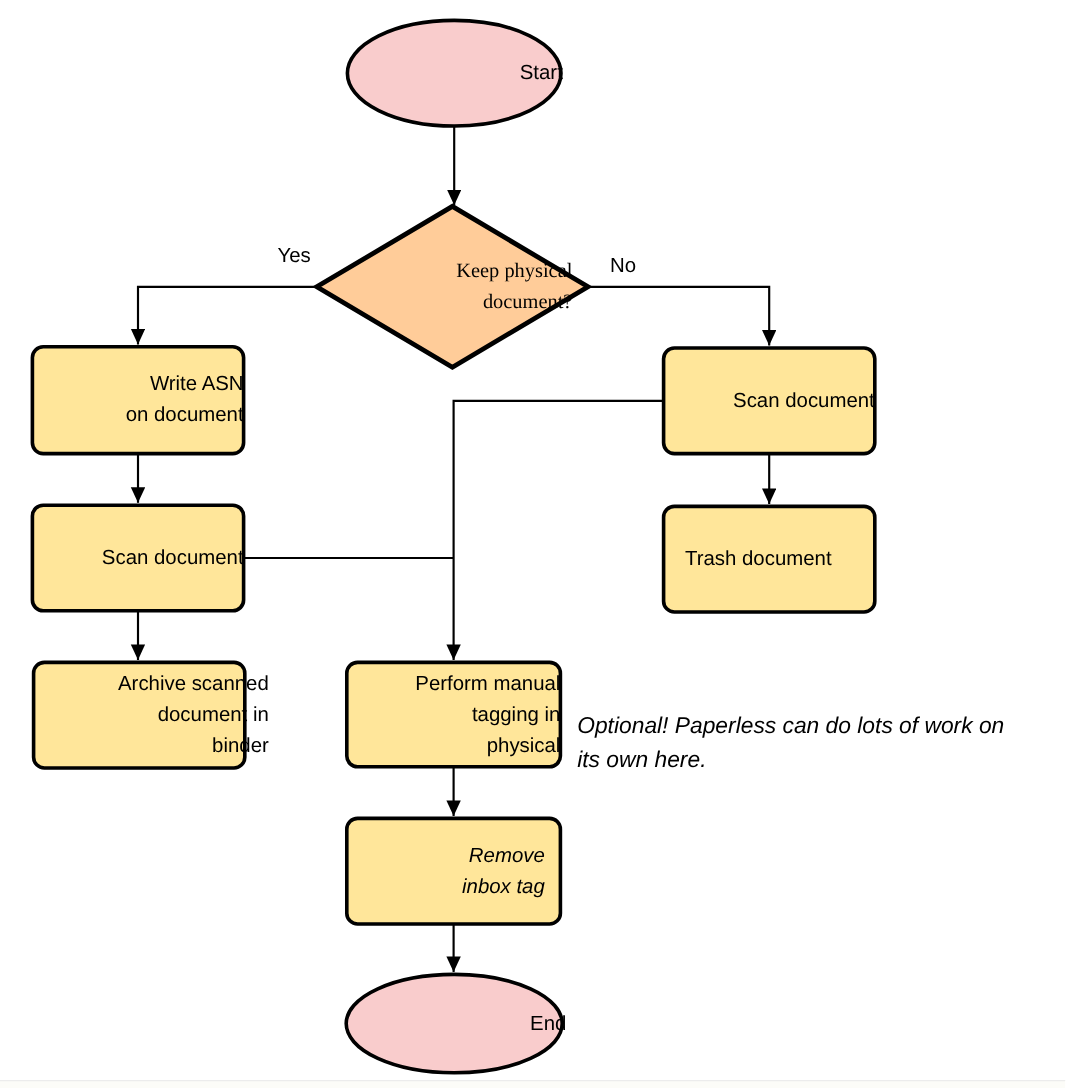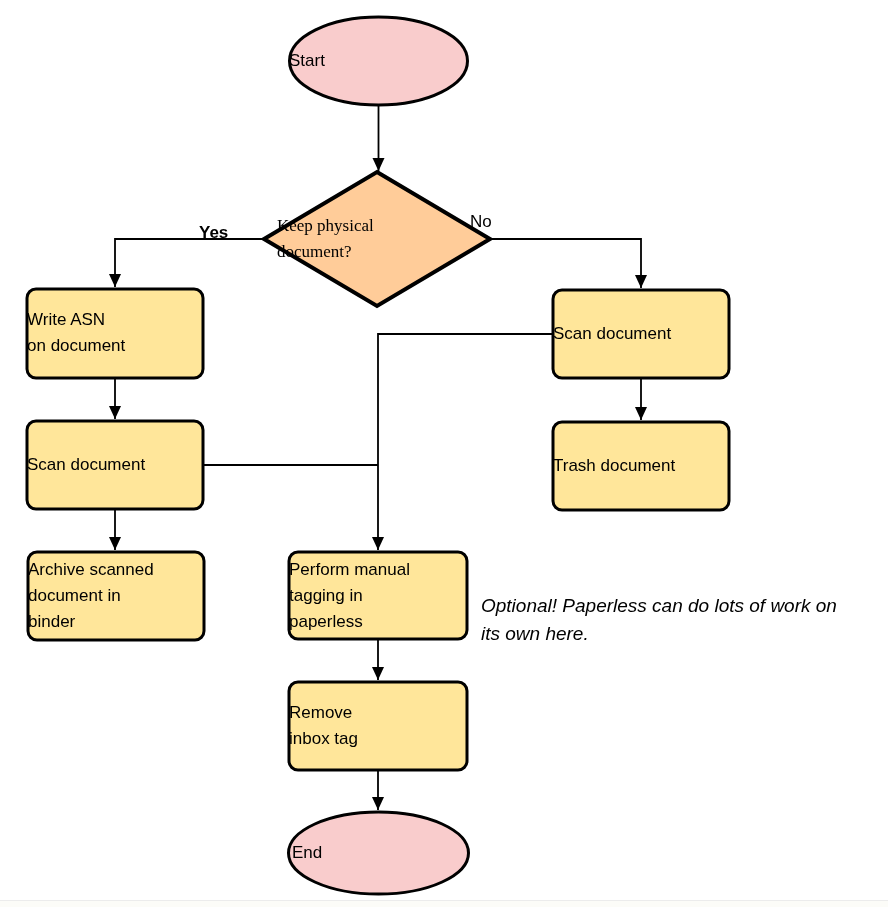--- a/index.html
+++ b/index.html
@@ -19,34 +19,34 @@
     position: absolute;
     left: 0;
     top: 0;
   }
   .label {
     position: absolute;
     font-family: "Liberation Sans", sans-serif;
     font-size: 17px;
     line-height: 26px;
     color: #000000;
-    text-align: left;
+    text-align: right;
     white-space: pre-line;
   }
   #lbl-start   { left: 289px; top: 48px;  width: 180px; }
   #lbl-decision{ left: 277px; top: 213px; width: 200px; font-family: Liberation Serif, serif; }
-  #lbl-yes     { left: 199px; top: 220px; width: 60px; font-weight: bold; }
+  #lbl-yes     { left: 199px; top: 200px; width: 60px; }
   #lbl-no      { left: 470px; top: 209px; width: 60px; }
   #lbl-write-asn { left: 27px;  top: 307px; width: 176px; }
   #lbl-scan-left { left: 27px;  top: 452px; width: 176px; }
   #lbl-archive   { left: 28px;  top: 557px; width: 196px; }
   #lbl-scan-right{ left: 553px; top: 321px; width: 176px; }
   #lbl-trash     { left: 553px; top: 453px; width: 140px; }
   #lbl-tagging   { left: 289px; top: 557px; width: 178px; }
-  #lbl-remove    { left: 289px; top: 700px; width: 165px; }
+  #lbl-remove    { left: 289px; top: 700px; width: 165px; font-style: italic; }
   #lbl-end       { left: 292px; top: 840px; width: 180px; }
   #note {
     left: 481px;
     top: 592px;
     width: 407px;
     text-align: left;
     font-style: italic;
     font-size: 19px;
     line-height: 28px;
   }
@@ -106,21 +106,21 @@
   <div class="label" id="lbl-write-asn">Write ASN
 on document</div>
   <div class="label" id="lbl-scan-left">Scan document</div>
   <div class="label" id="lbl-archive">Archive scanned
 document in
 binder</div>
   <div class="label" id="lbl-scan-right">Scan document</div>
   <div class="label" id="lbl-trash">Trash document</div>
   <div class="label" id="lbl-tagging">Perform manual
 tagging in
-paperless</div>
+physical</div>
   <div class="label" id="lbl-remove">Remove
 inbox tag</div>
   <div class="label" id="lbl-end">End</div>
   <div class="label" id="note">Optional! Paperless can do lots of work on
 its own here.</div>
 
   <div class="bottom-strip"></div>
 </div>
 
 </body></html>

